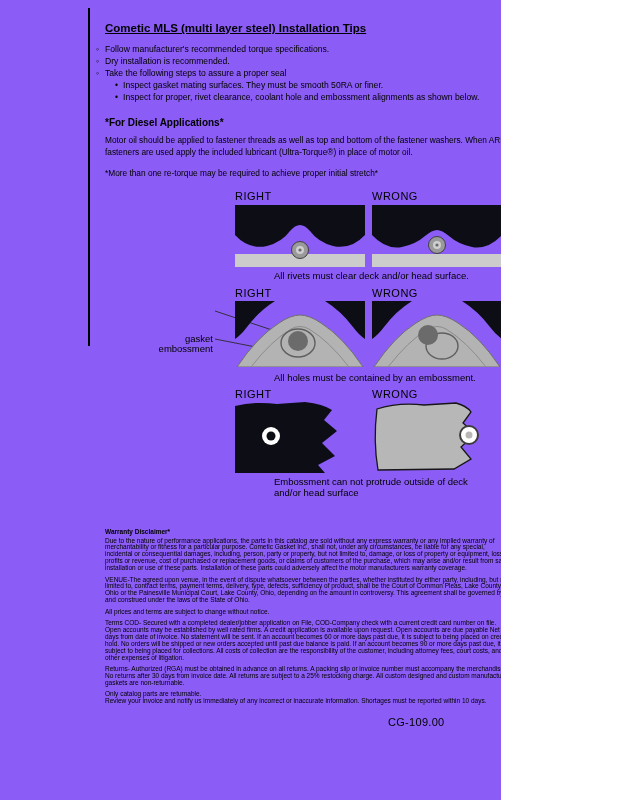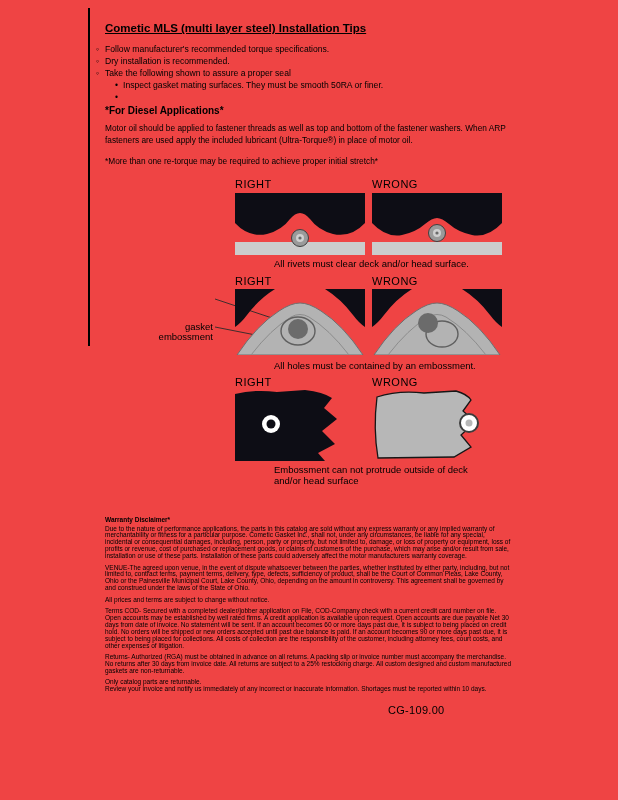--- a/index.html
+++ b/index.html
@@ -1,18 +1,18 @@
 <!DOCTYPE html>
 <html><head>
 <meta charset="utf-8">
 <style>
   * { margin:0; padding:0; box-sizing:border-box; }
   html,body { background:#ffffff; }
   .page {
-    position:relative; width:618px; height:800px; background:#ef4444;
+    position:relative; width:501px; height:800px; background:#8b5cf6;
     font-family:"Liberation Sans", sans-serif; color:#000; overflow:hidden;
   }
   .left-rule { position:absolute; left:88px; top:8px; width:2px; height:338px; background:#000; }
   .content { position:absolute; left:105px; top:22px; width:407px; }
 
   .title { font-size:11.5px; font-weight:bold; text-decoration:underline; margin-bottom:9px; }
 
   .bullet { position:relative; font-size:8.6px; line-height:12px; }
   .bullet .marker { position:absolute; left:-9px; top:0; font-size:8.6px; }
   .sub-bullet { position:relative; font-size:8.6px; line-height:12px; padding-left:18px; }
@@ -49,28 +49,29 @@
     <div class="bullet">
       <span class="marker">◦</span>
       <span>Follow manufacturer's recommended torque specifications.</span>
     </div>
     <div class="bullet">
       <span class="marker">◦</span>
       <span>Dry installation is recommended.</span>
     </div>
     <div class="bullet">
       <span class="marker">◦</span>
-      <span>Take the following shown to assure a proper seal</span>
+      <span>Take the following steps to assure a proper seal</span>
     </div>
     <div class="sub-bullet">
       <span class="marker">•</span>
       <span>Inspect gasket mating surfaces.  They must be smooth 50RA or finer.</span>
     </div>
     <div class="sub-bullet">
       <span class="marker">•</span>
+      <span>Inspect for proper, rivet clearance, coolant hole and embossment alignments as shown below.</span>
     </div>
 
     <h2 class="heading2">*For Diesel Applications*</h2>
     <p class="body">Motor oil should be applied to fastener threads as well as top and bottom of the fastener washers. When ARP fasteners are used apply the included lubricant (Ultra-Torque®) in place of motor oil.</p>
     <p class="body note">*More than one re-torque may be required to achieve proper initial stretch*</p>
 
     <div class="diagrams">
 
       <span class="dg-header" style="left:130px;top:2px">RIGHT</span>
       <span class="dg-header" style="left:267px;top:2px">WRONG</span>

